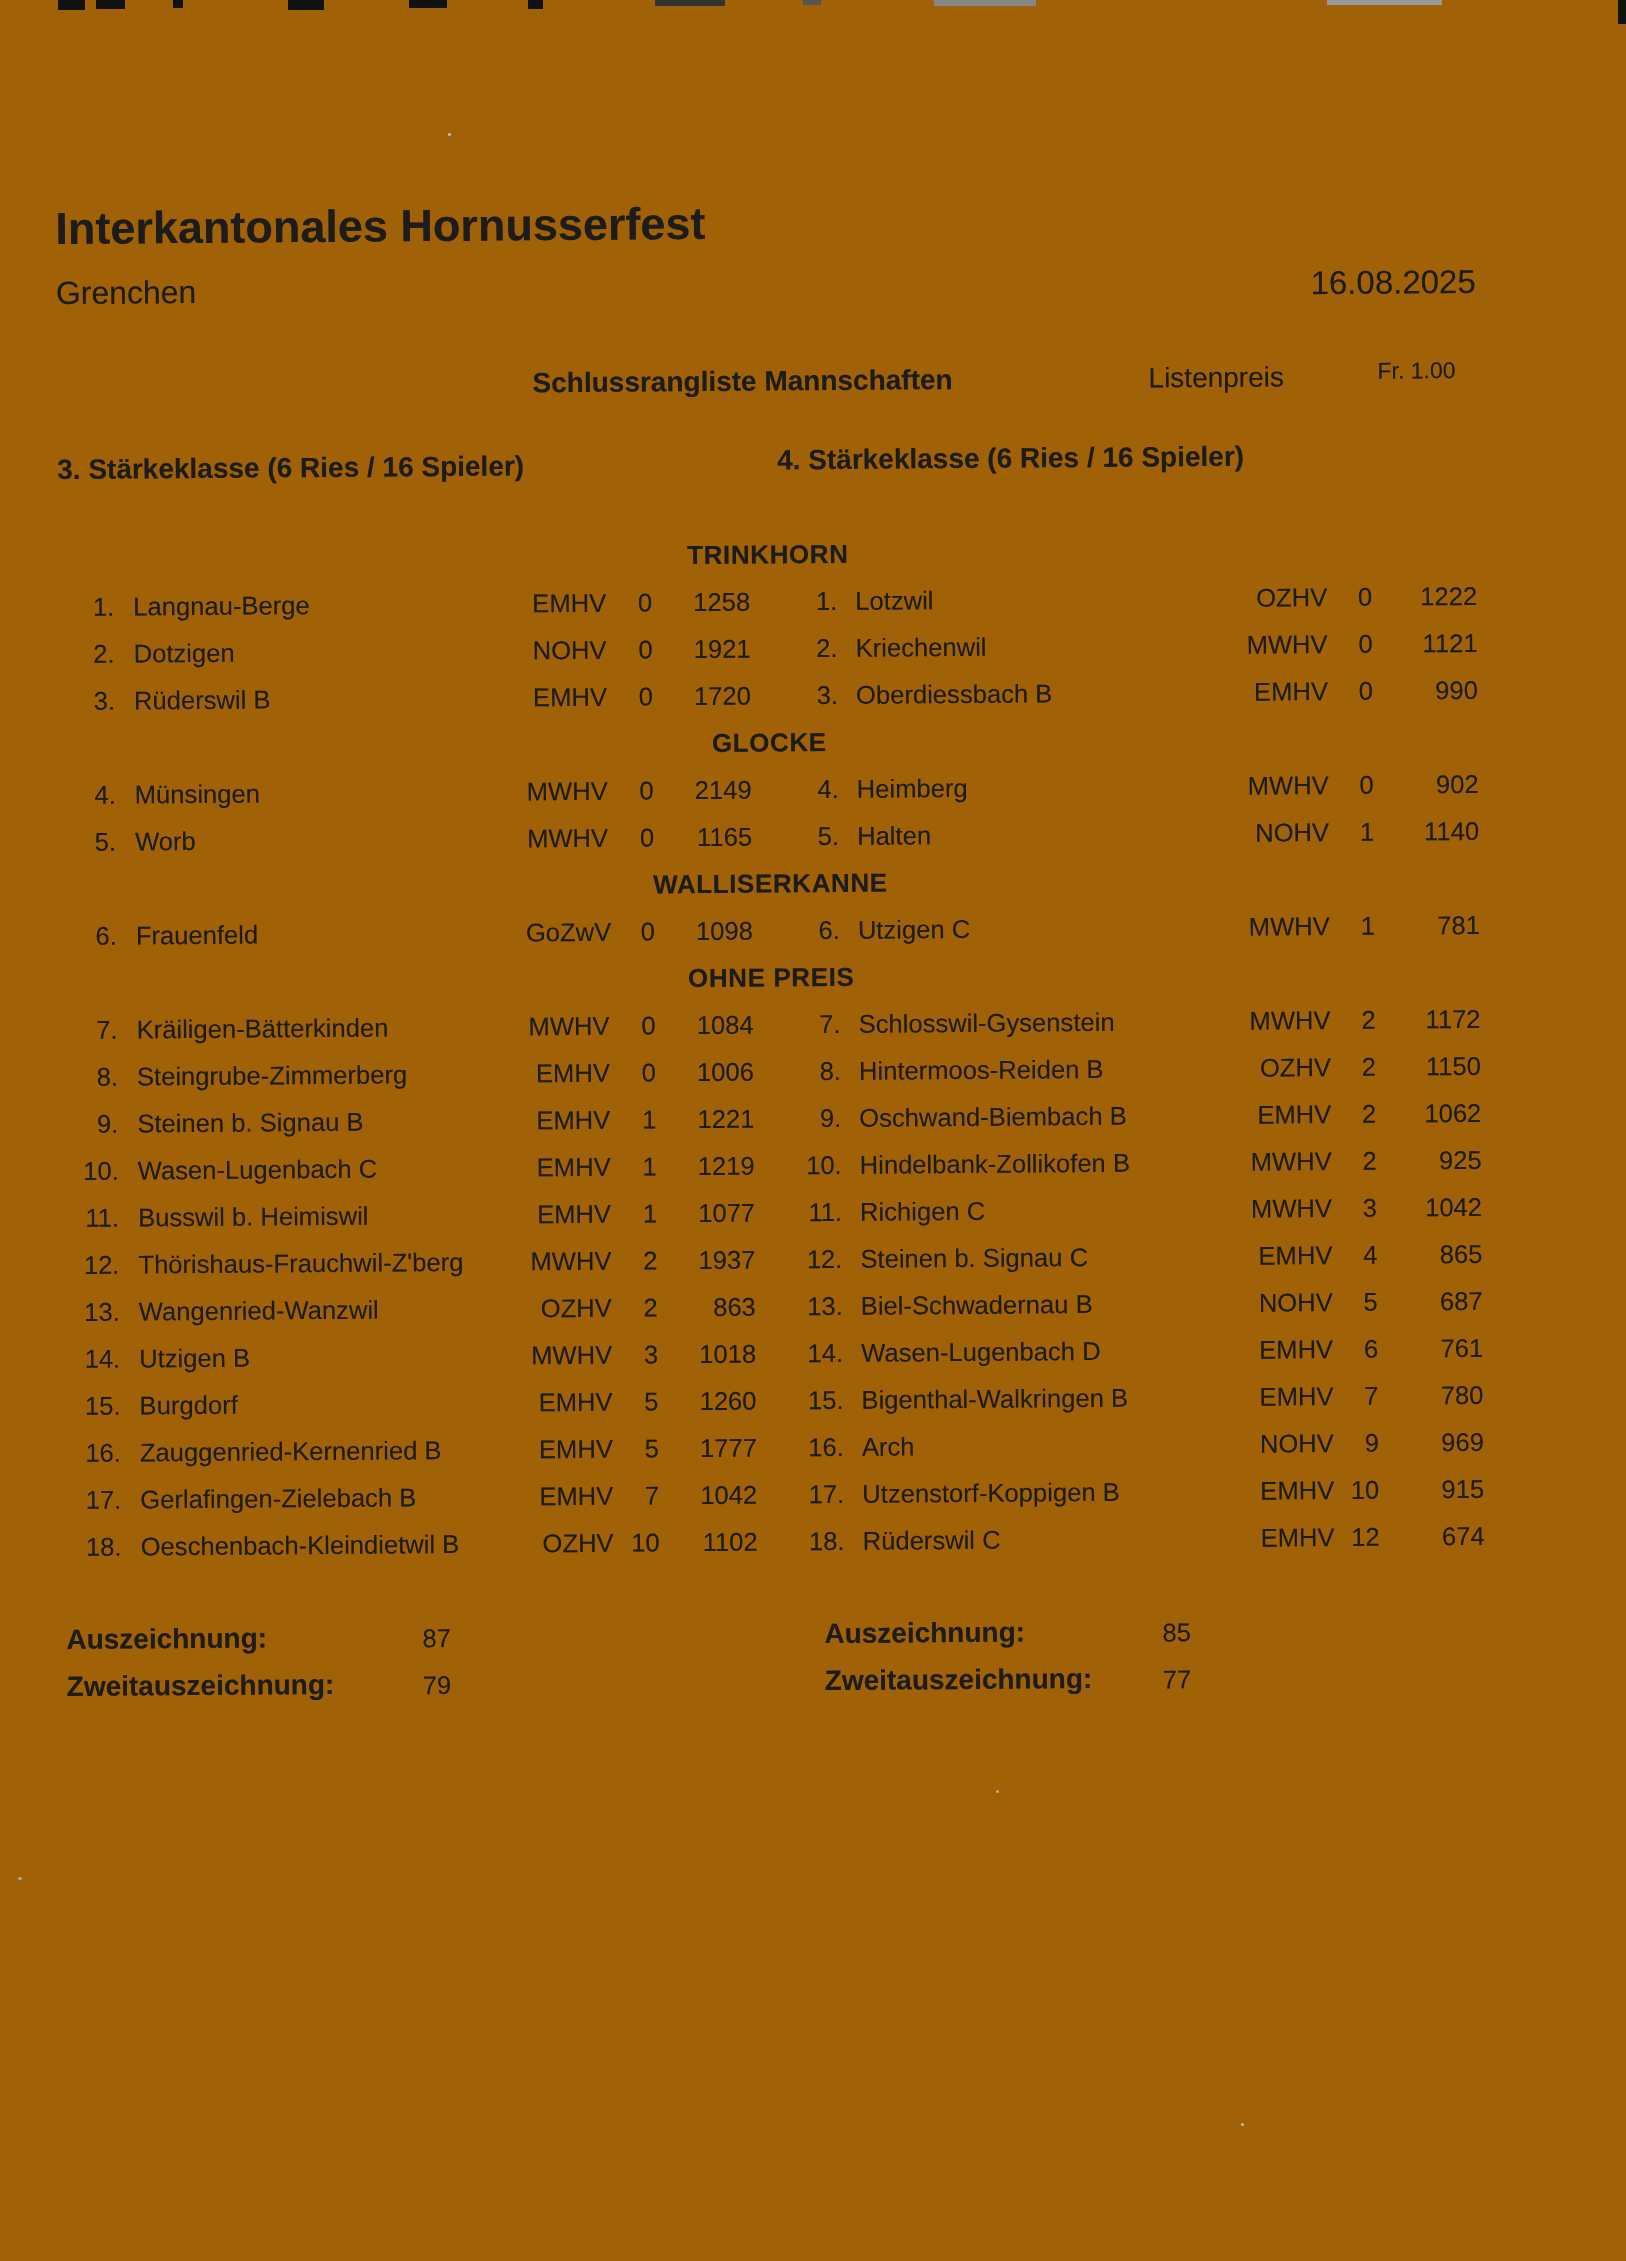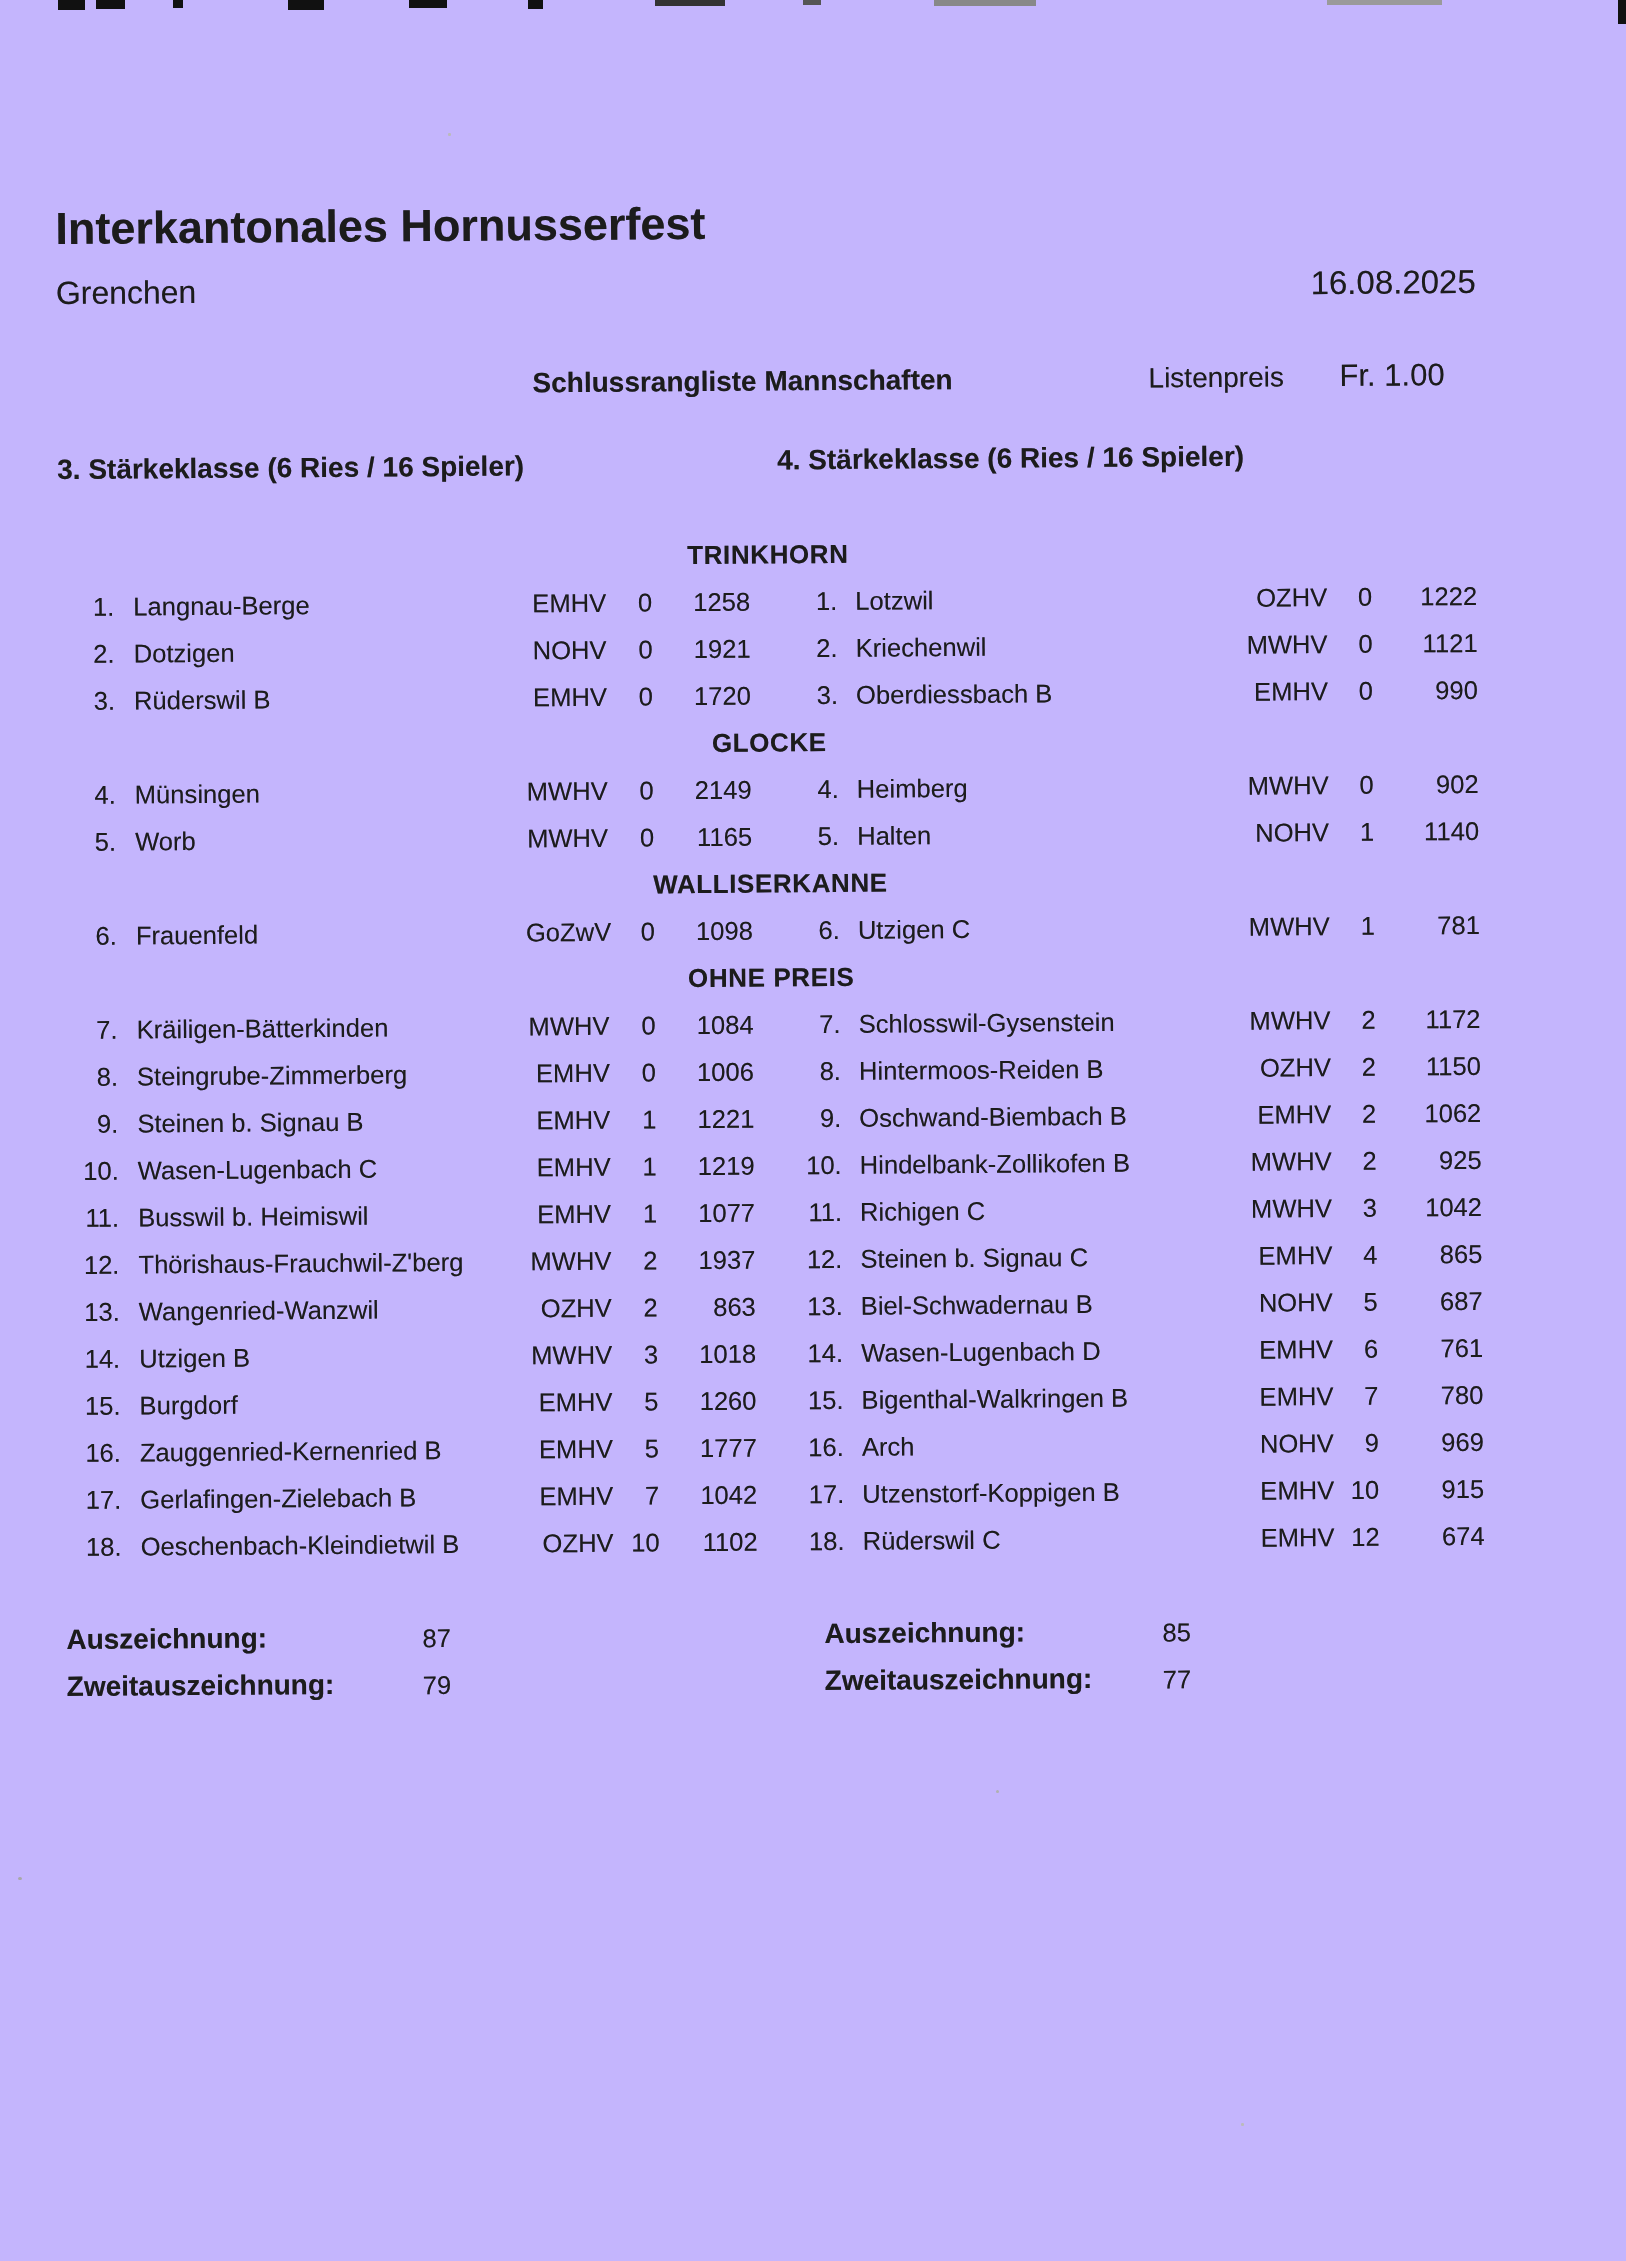--- a/index.html
+++ b/index.html
@@ -1,19 +1,19 @@
 <!DOCTYPE html>
 <html style="font-size:10.2px"><head>
 <meta charset="utf-8">
 <style>
   html,body { margin:0; padding:0; background:#e8e8e8; }
   .page {
     position:relative;
     width:1627px; height:2261px;
-    background:#c4b5fd;
+    background:#a16207;
     overflow:hidden;
     font-family:"Liberation Sans","DejaVu Sans",sans-serif;
     color:#1c1c1c;
   }
   .content {
     position:absolute; left:0; top:0; width:1627px; height:2261px;
     transform:rotate(-0.45deg);
     transform-origin:64px 192px;
     text-shadow:0 0 0.6px rgba(20,20,20,0.45);
   }
@@ -29,21 +29,21 @@
   .loc-date-row {
     position:absolute; left:55px; top:276px; width:1420px;
     display:flex; justify-content:space-between; align-items:baseline;
   }
   .location { font-size:32px; line-height:1; }
   .doc-date { font-size:33px; line-height:1; }
 
   .subtitle-row { position:absolute; left:55px; top:371px; width:1420px; height:38px; }
   .list-title   { position:absolute; left:476px;  top:0; font-size:28px; font-weight:bold; white-space:nowrap; }
   .list-price-label { position:absolute; left:1092px; top:0; font-size:28px; white-space:nowrap; }
-  .list-price-value { position:absolute; left:1283px; top:-2.6px; font-size:31px; white-space:nowrap; }
+  .list-price-value { position:absolute; left:1321px; top:-2.6px; font-size:23px; white-space:nowrap; }
 
   .class-row { position:absolute; left:55px; top:450px; width:1420px; height:41px; }
   .class-left  { position:absolute; left:0;      top:3.8px; font-size:28px; font-weight:bold; white-space:nowrap; }
   .class-right { position:absolute; left:720px; top:0;   font-size:28px; font-weight:bold; white-space:nowrap; }
 
   .rows-host { position:absolute; left:55px; top:537px; width:1420px; }
   .prize-heading {
     height:47px; line-height:47px;
     text-align:center; font-size:26px; font-weight:bold;
     letter-spacing:0.6px;

